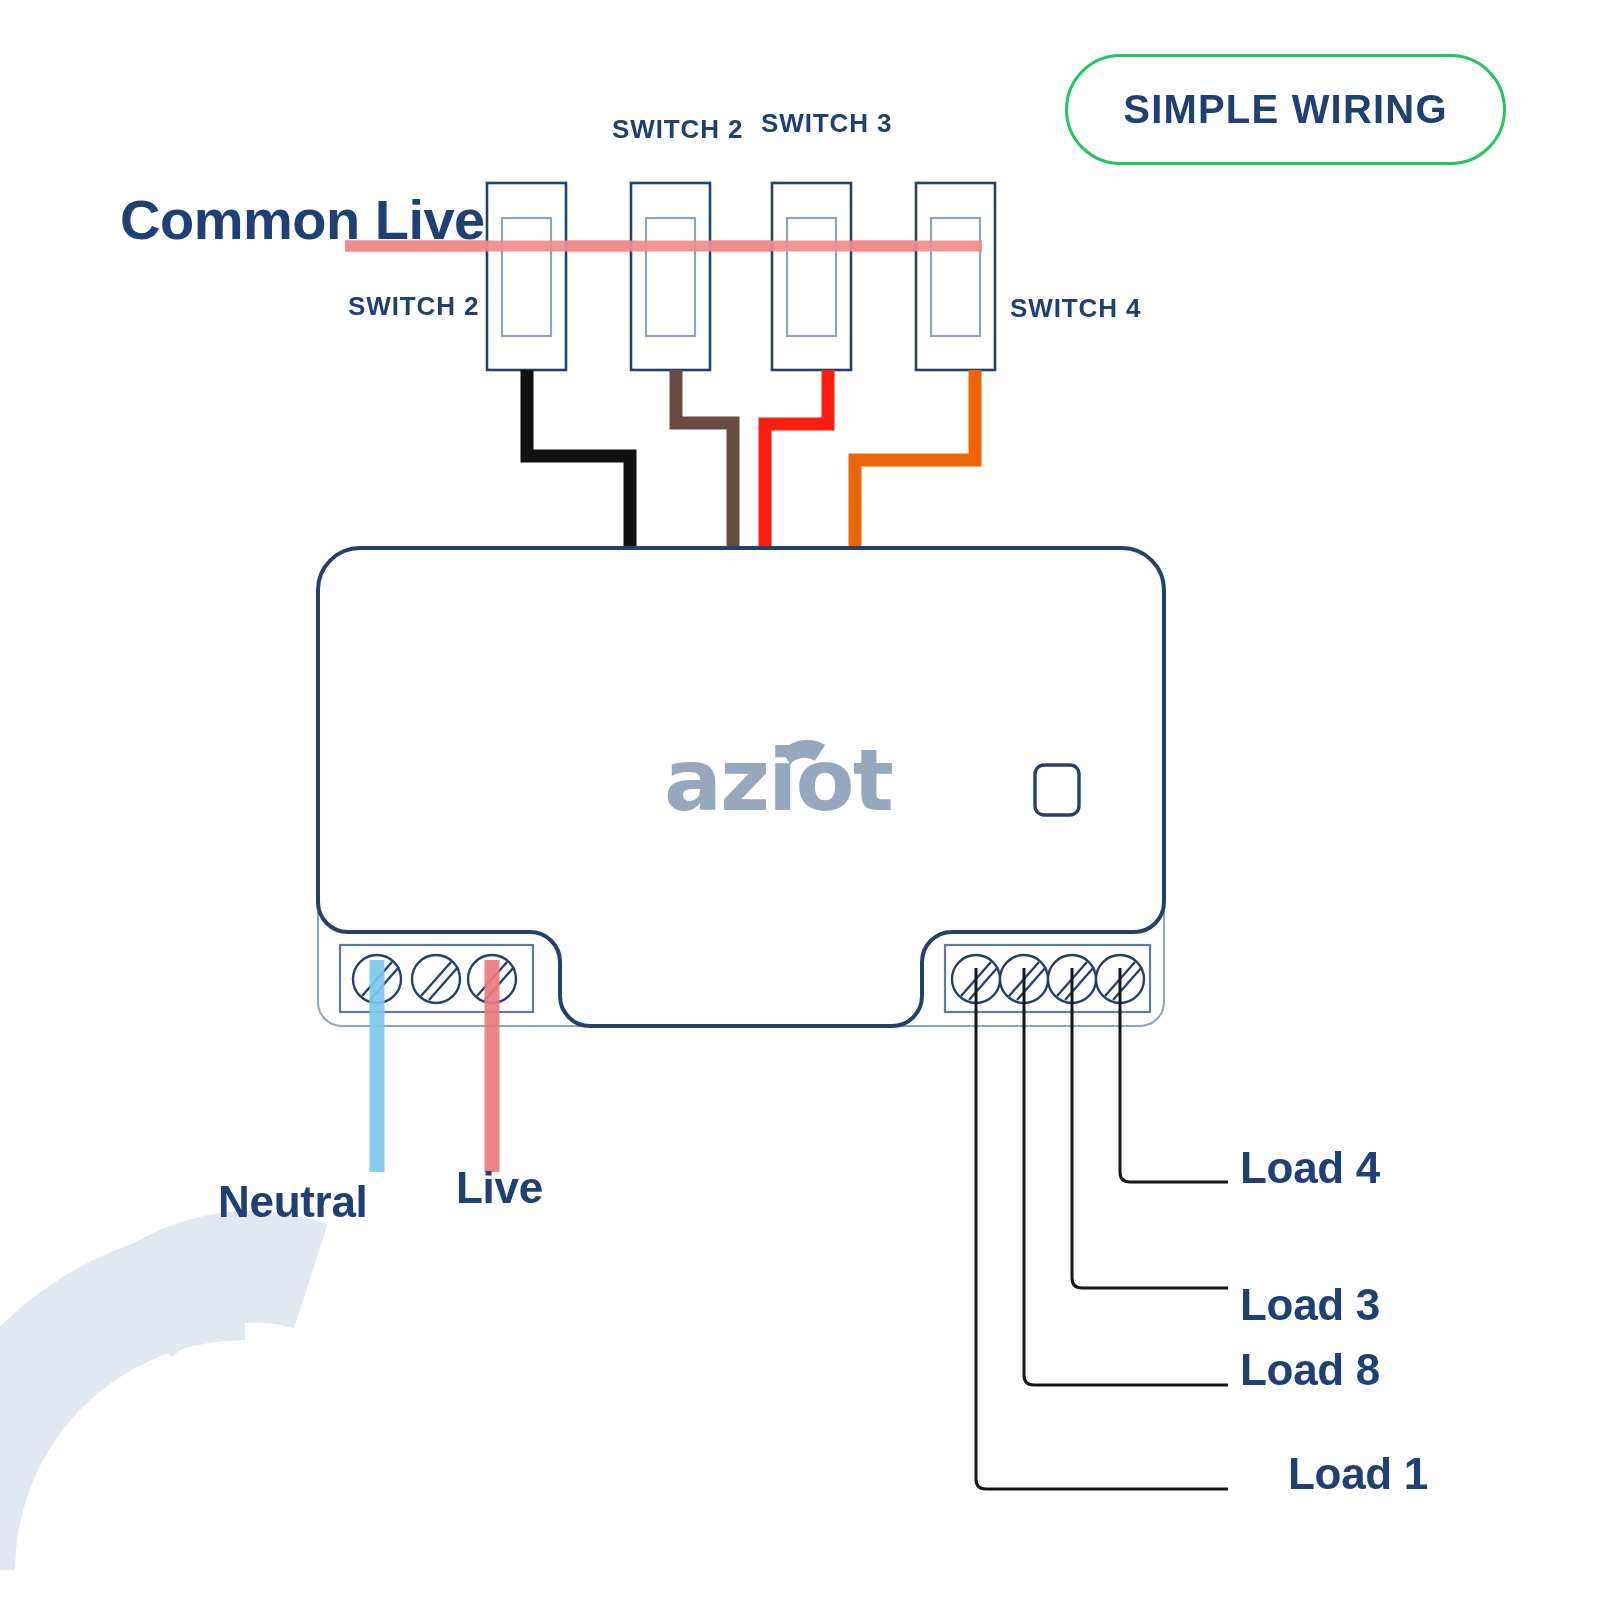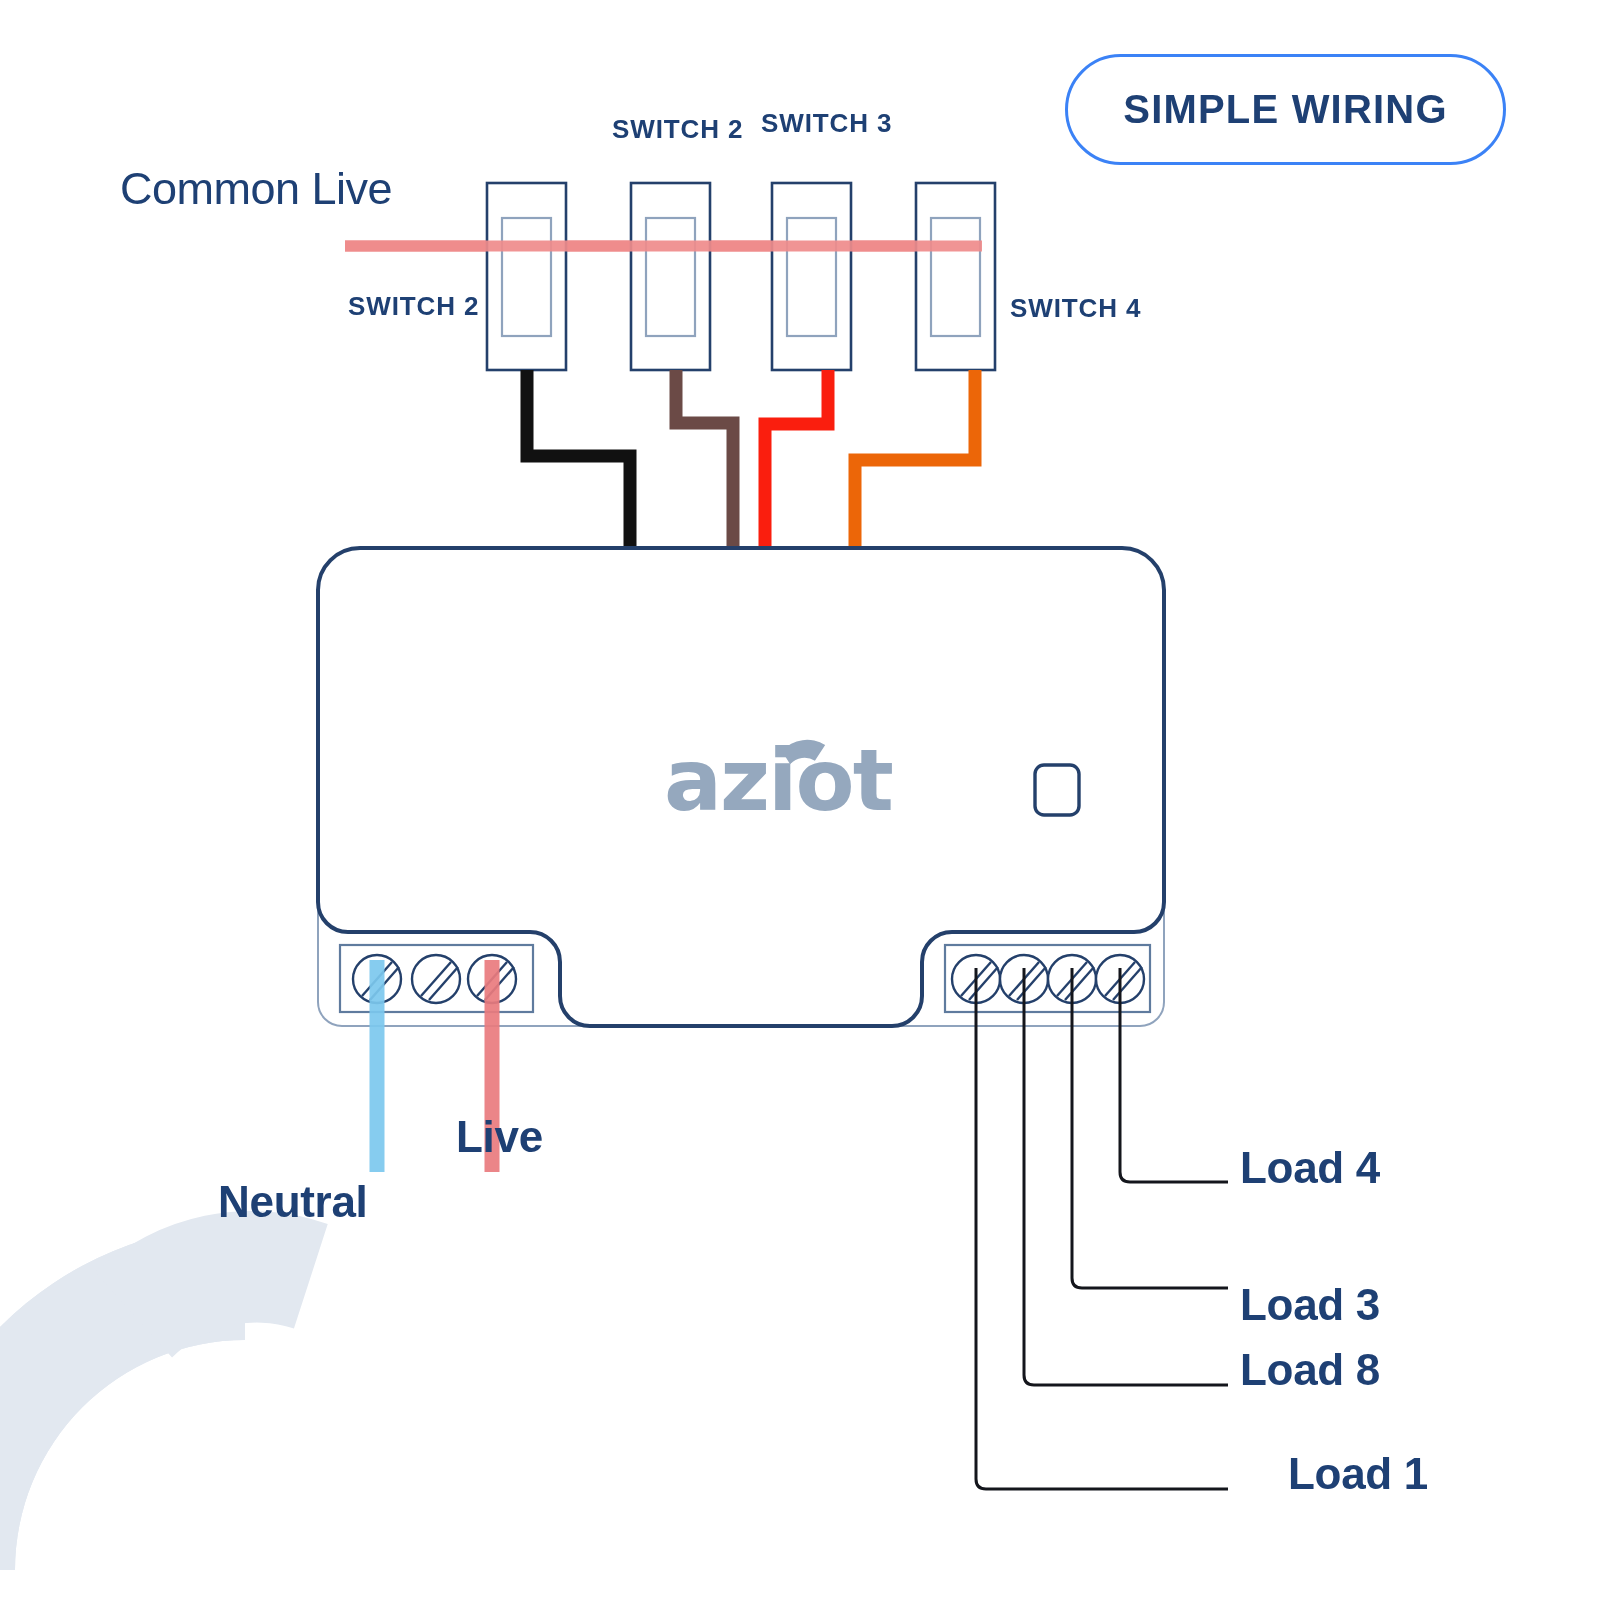--- a/index.html
+++ b/index.html
@@ -5,26 +5,26 @@
   html,body{margin:0;padding:0;background:#ffffff;}
   body{
     width:1600px;height:1600px;
     font-family:"Liberation Sans", sans-serif;
     -webkit-font-smoothing:antialiased;
   }
   #stage{position:relative;width:1600px;height:1600px;overflow:hidden;background:#fff;}
   #art{position:absolute;inset:0;width:1600px;height:1600px;}
 
   .lbl{position:absolute;color:#1e4074;white-space:nowrap;text-align:center;}
-  .lbl-big{font-size:45px;font-weight:normal;letter-spacing:-0.5px;}
+  .lbl-big{font-size:56px;font-weight:bold;letter-spacing:-0.5px;margin-top:24px;}
   .lbl-sw{font-size:26px;font-weight:600;letter-spacing:0.9px;}
   .lbl-load{font-size:44px;font-weight:bold;letter-spacing:-0.3px;}
   .badge{
     position:absolute;
-    border:3px solid #3b82f6;border-radius:60px;
+    border:3px solid #22c55e;border-radius:60px;
     color:#1e4074;font-size:40px;font-weight:600;letter-spacing:1.2px;
     display:flex;align-items:center;justify-content:center;
     background:#fff;
   }
 </style>
 </head>
 <body>
 
 <div id="stage">
 
@@ -164,20 +164,20 @@
   <div class="badge" style="left:1065px;top:54px;width:435px;height:105px;">SIMPLE WIRING</div>
 
   <div class="lbl lbl-big" style="left:120px;top:163px;">Common Live</div>
 
   <div class="lbl lbl-sw" style="left:348px;top:291px;">SWITCH 2</div>
   <div class="lbl lbl-sw" style="left:612px;top:114px;">SWITCH 2</div>
   <div class="lbl lbl-sw" style="left:761px;top:108px;">SWITCH 3</div>
   <div class="lbl lbl-sw" style="left:1010px;top:293px;">SWITCH 4</div>
 
   <div class="lbl lbl-load" style="left:218px;top:1177px;">Neutral</div>
-  <div class="lbl lbl-load" style="left:456px;top:1112px;">Live</div>
+  <div class="lbl lbl-load" style="left:456px;top:1163px;">Live</div>
 
   <div class="lbl lbl-load" style="left:1240px;top:1143px;">Load 4</div>
   <div class="lbl lbl-load" style="left:1240px;top:1248px;margin-top:32px;">Load 3</div>
   <div class="lbl lbl-load" style="left:1240px;top:1345px;">Load 8</div>
   <div class="lbl lbl-load" style="left:1240px;top:1449px;margin-left:48px;">Load 1</div>
 
 </div>
 
 </body></html>

